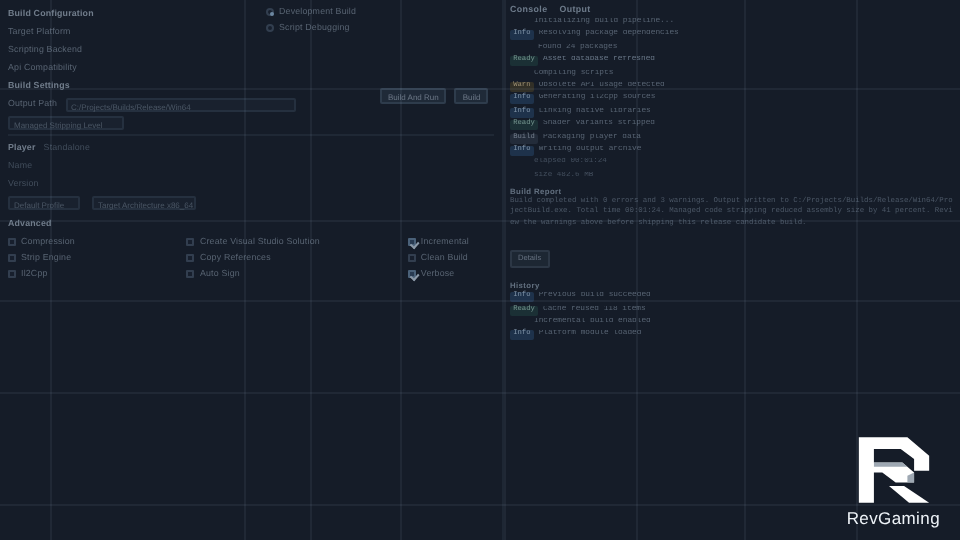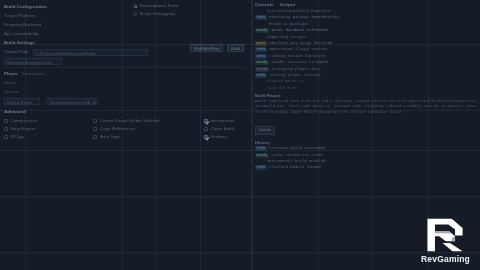--- a/index.html
+++ b/index.html
@@ -68,21 +68,21 @@
   .ghead{font-size:3.9px;color:#8fa0b2;font-weight:bold;margin:2px 0 1.5px 0;letter-spacing:.2px;}
   .para{font-size:3.7px;line-height:5.2px;color:#6d7b8c;font-family:"Liberation Mono",monospace;
         margin:1px 0 2px 0;word-break:break-all;}
   .cbtn{display:inline-block;background:#27323f;border:1px solid rgba(150,175,200,.2);
         border-radius:1px;margin-top:1px;}
   .cbtn span{font-size:3.8px;line-height:7px;padding:0 3px;display:block;color:#93a2b2;}
 
   
   #wm{position:absolute;right:10px;bottom:6px;z-index:50;text-align:center;}
   #wm .mark{width:42px;height:36px;margin:0 auto;display:block;}
-  #wm .nm{font-size:8.5px;font-weight:bold;color:#eef3f8;letter-spacing:.2px;margin-top:1px;}
+  #wm .nm{font-size:8.5px;font-weight:normal;color:#eef3f8;letter-spacing:.2px;margin-top:1px;}
 </style>
 </head>
 <body>
 
 <div id="app">
 
   <div id="left">
 
     <div class="row">
       <span class="lbl hd">Build Configuration</span>

